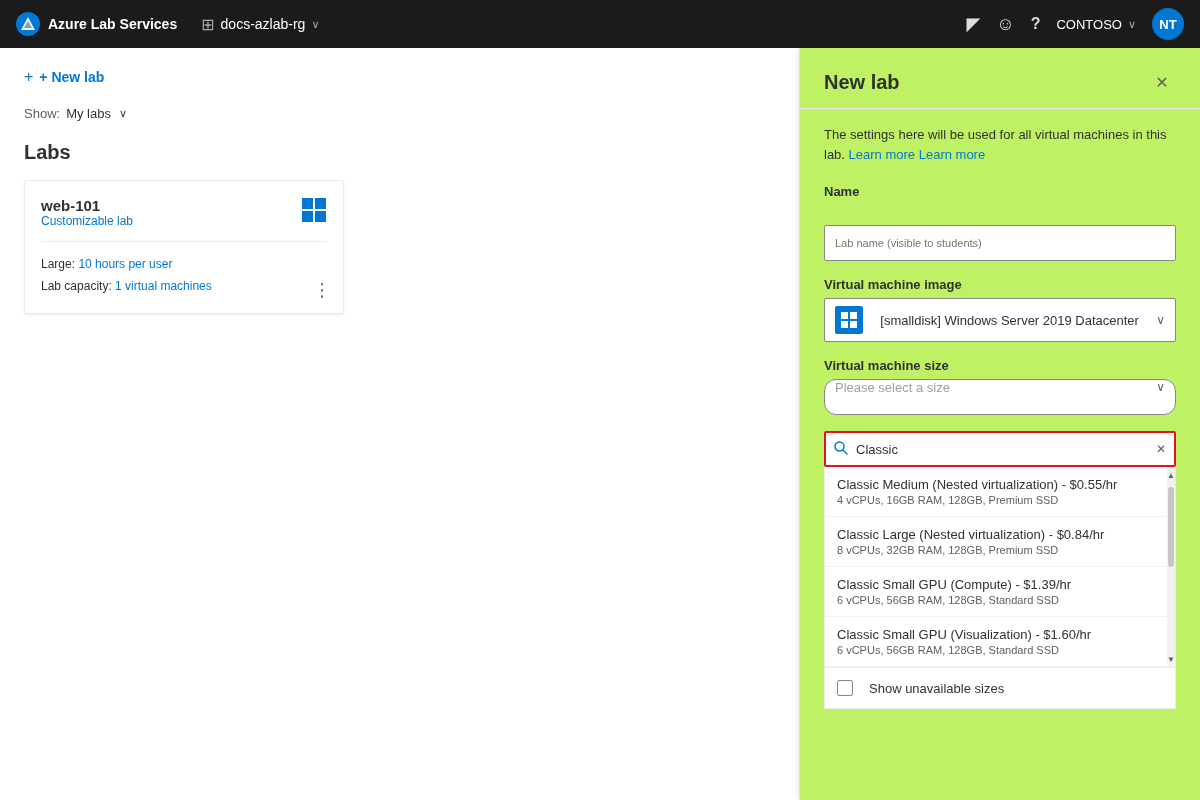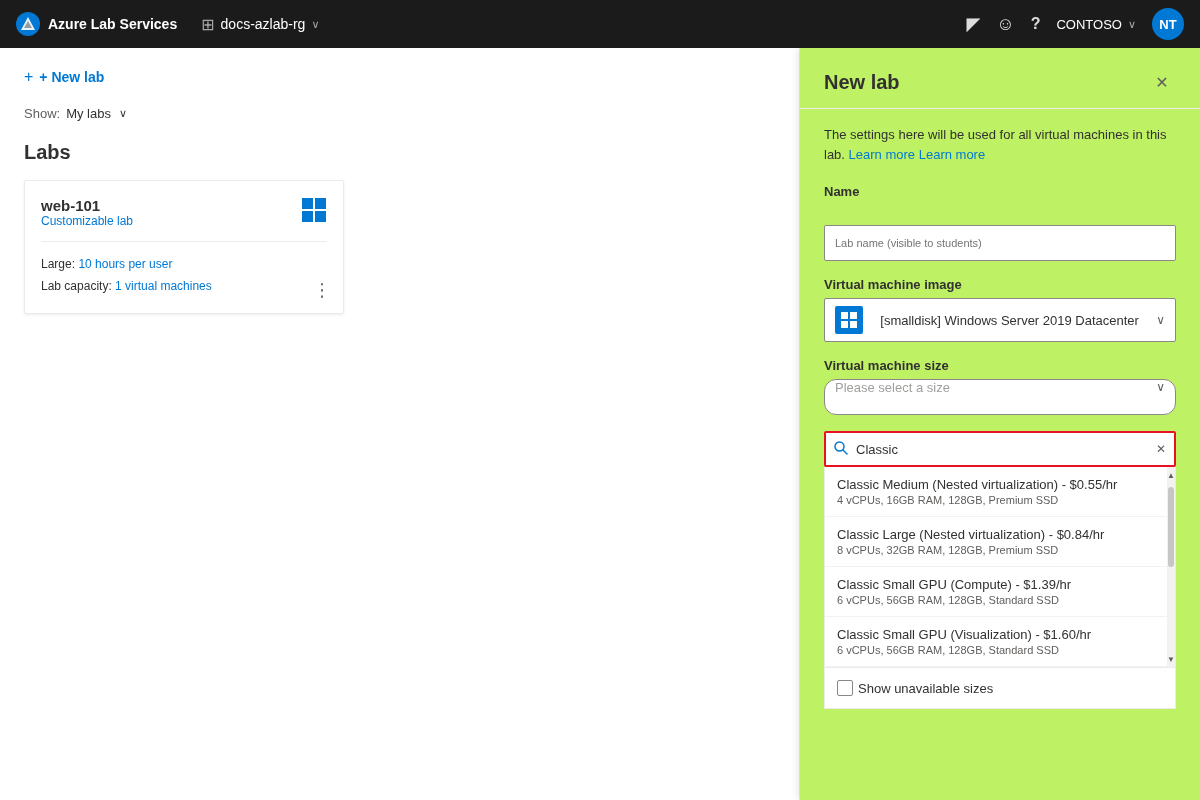--- a/index.html
+++ b/index.html
@@ -394,21 +394,21 @@
       justify-content: center;
       color: #605e5c;
       font-size: 8px;
       cursor: pointer;
     }
 
     
     .show-unavailable {
       display: flex;
       align-items: center;
-      gap: 5px;
+      gap: 16px;
       padding: 12px;
       background: #fff;
       border: 1px solid #edebe9;
       border-top: none;
     }
     .checkbox {
       width: 16px;
       height: 16px;
       border: 1px solid #8a8886;
       background: #fff;

